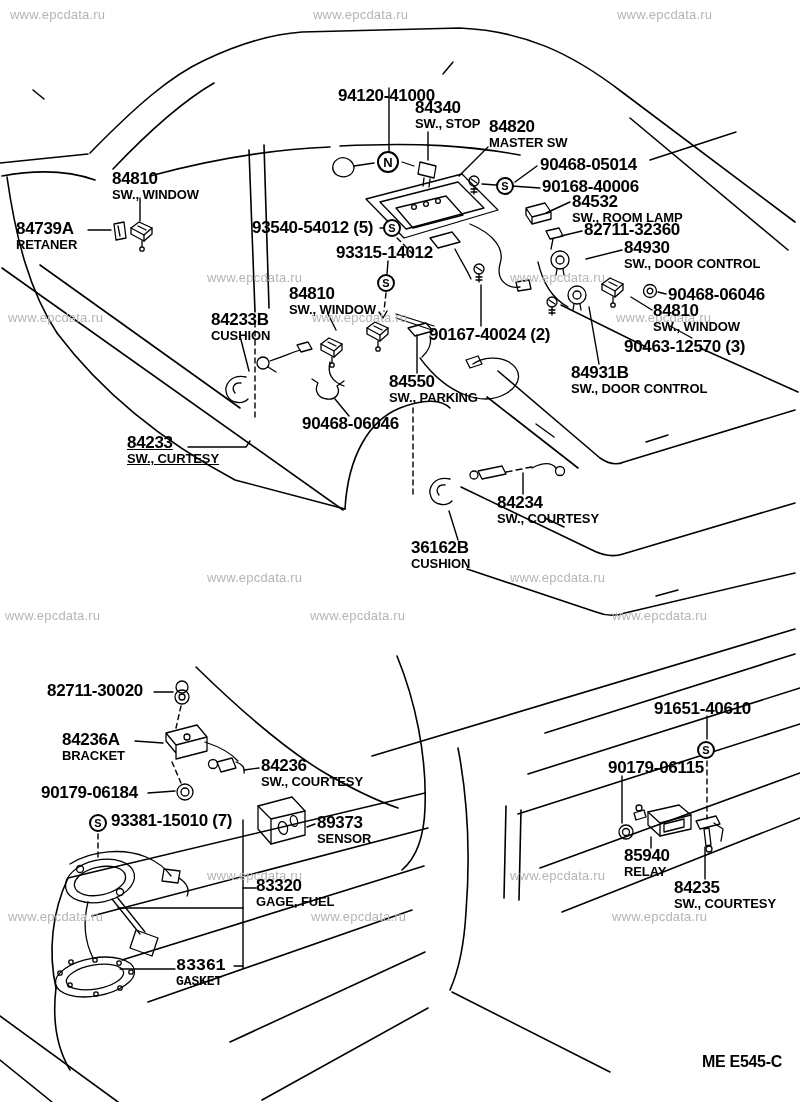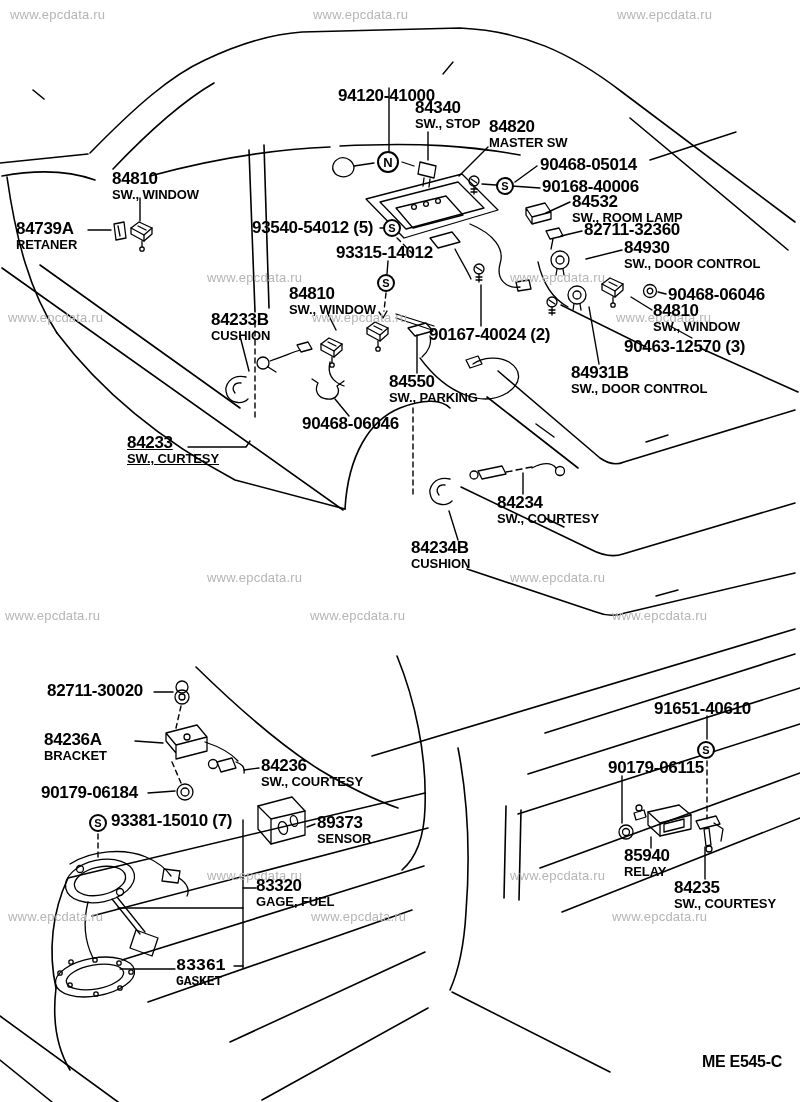--- a/index.html
+++ b/index.html
@@ -419,27 +419,27 @@
       </div>
       <div class="plabel" style="left: 127px; top: 435px; text-decoration: underline;">
         <div class="pn">84233</div>
         <div class="desc">SW., CURTESY</div>
       </div>
       <div class="plabel" style="left: 497px; top: 495px;">
         <div class="pn">84234</div>
         <div class="desc">SW., COURTESY</div>
       </div>
       <div class="plabel" style="left: 411px; top: 540px;">
-        <div class="pn">84234B</div>
+        <div class="pn">36162B</div>
         <div class="desc">CUSHION</div>
       </div>
       <div class="plabel" style="left: 47px; top: 683px;">
         <div class="pn">82711-30020</div>
       </div>
-      <div class="plabel" style="left: 44px; top: 732px;">
+      <div class="plabel" style="left: 62px; top: 732px;">
         <div class="pn">84236A</div>
         <div class="desc">BRACKET</div>
       </div>
       <div class="plabel" style="left: 41px; top: 785px;">
         <div class="pn">90179-06184</div>
       </div>
       <div class="plabel" style="left: 261px; top: 758px;">
         <div class="pn">84236</div>
         <div class="desc">SW., COURTESY</div>
       </div>

